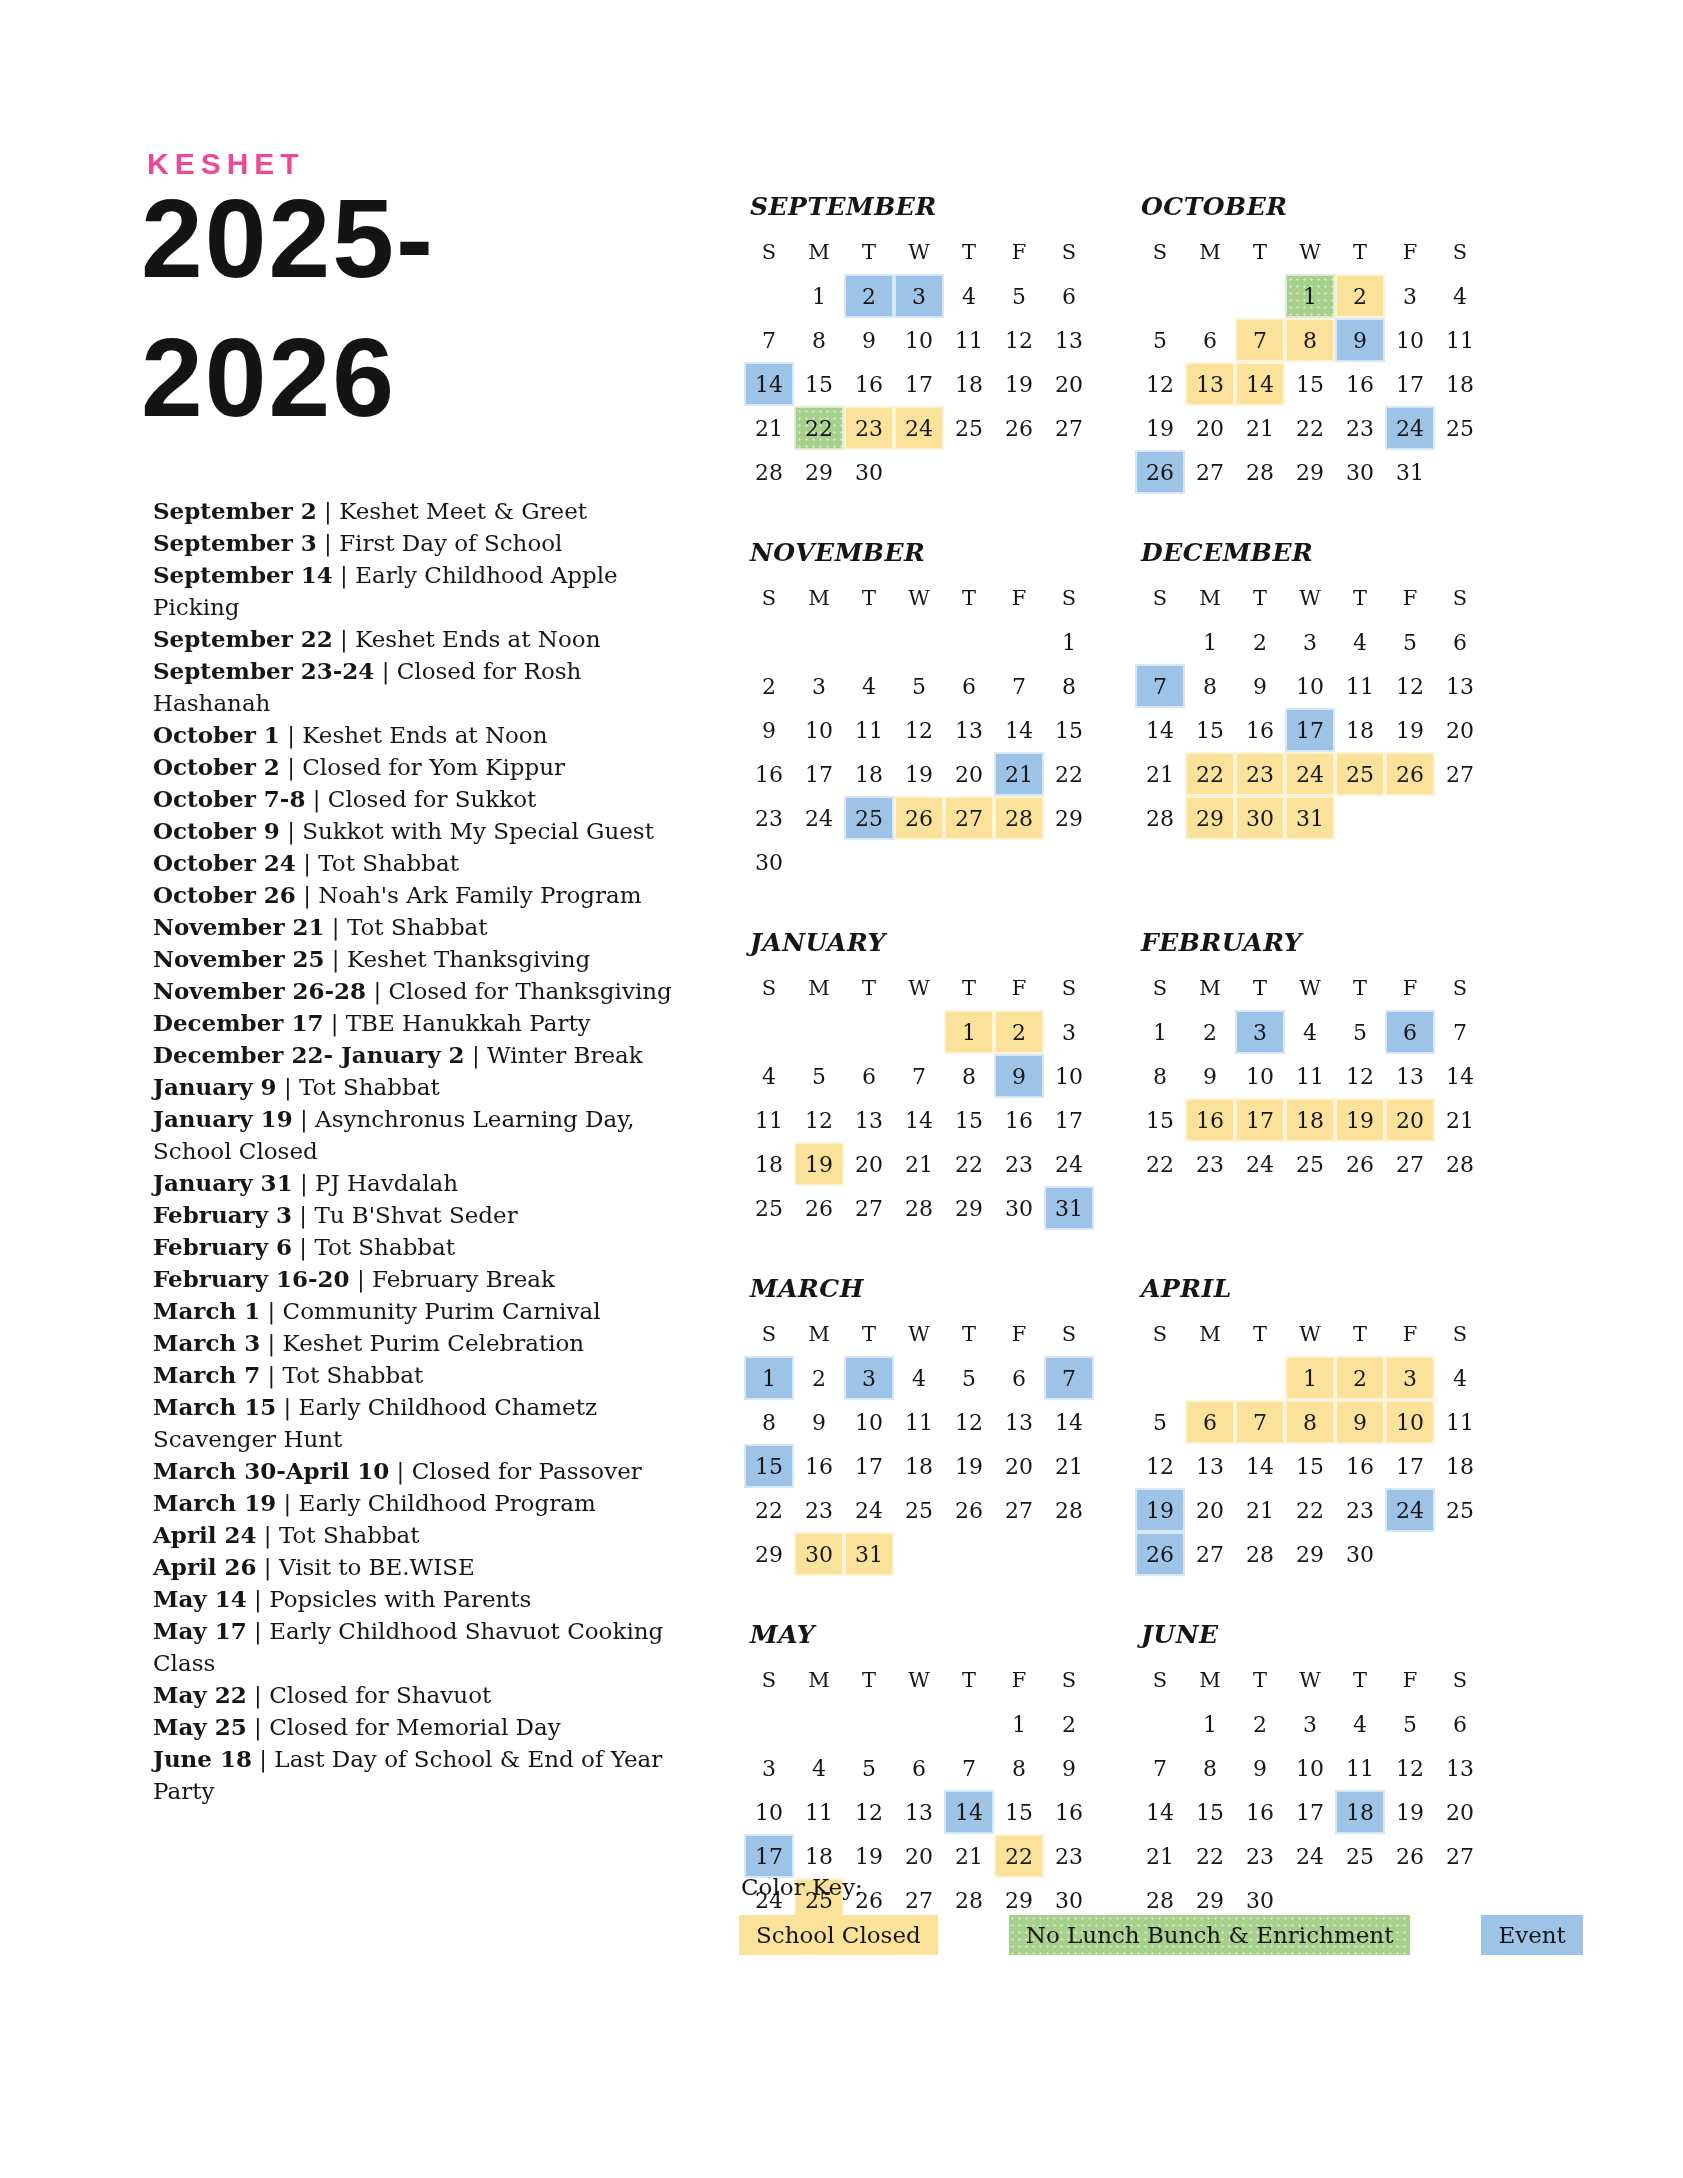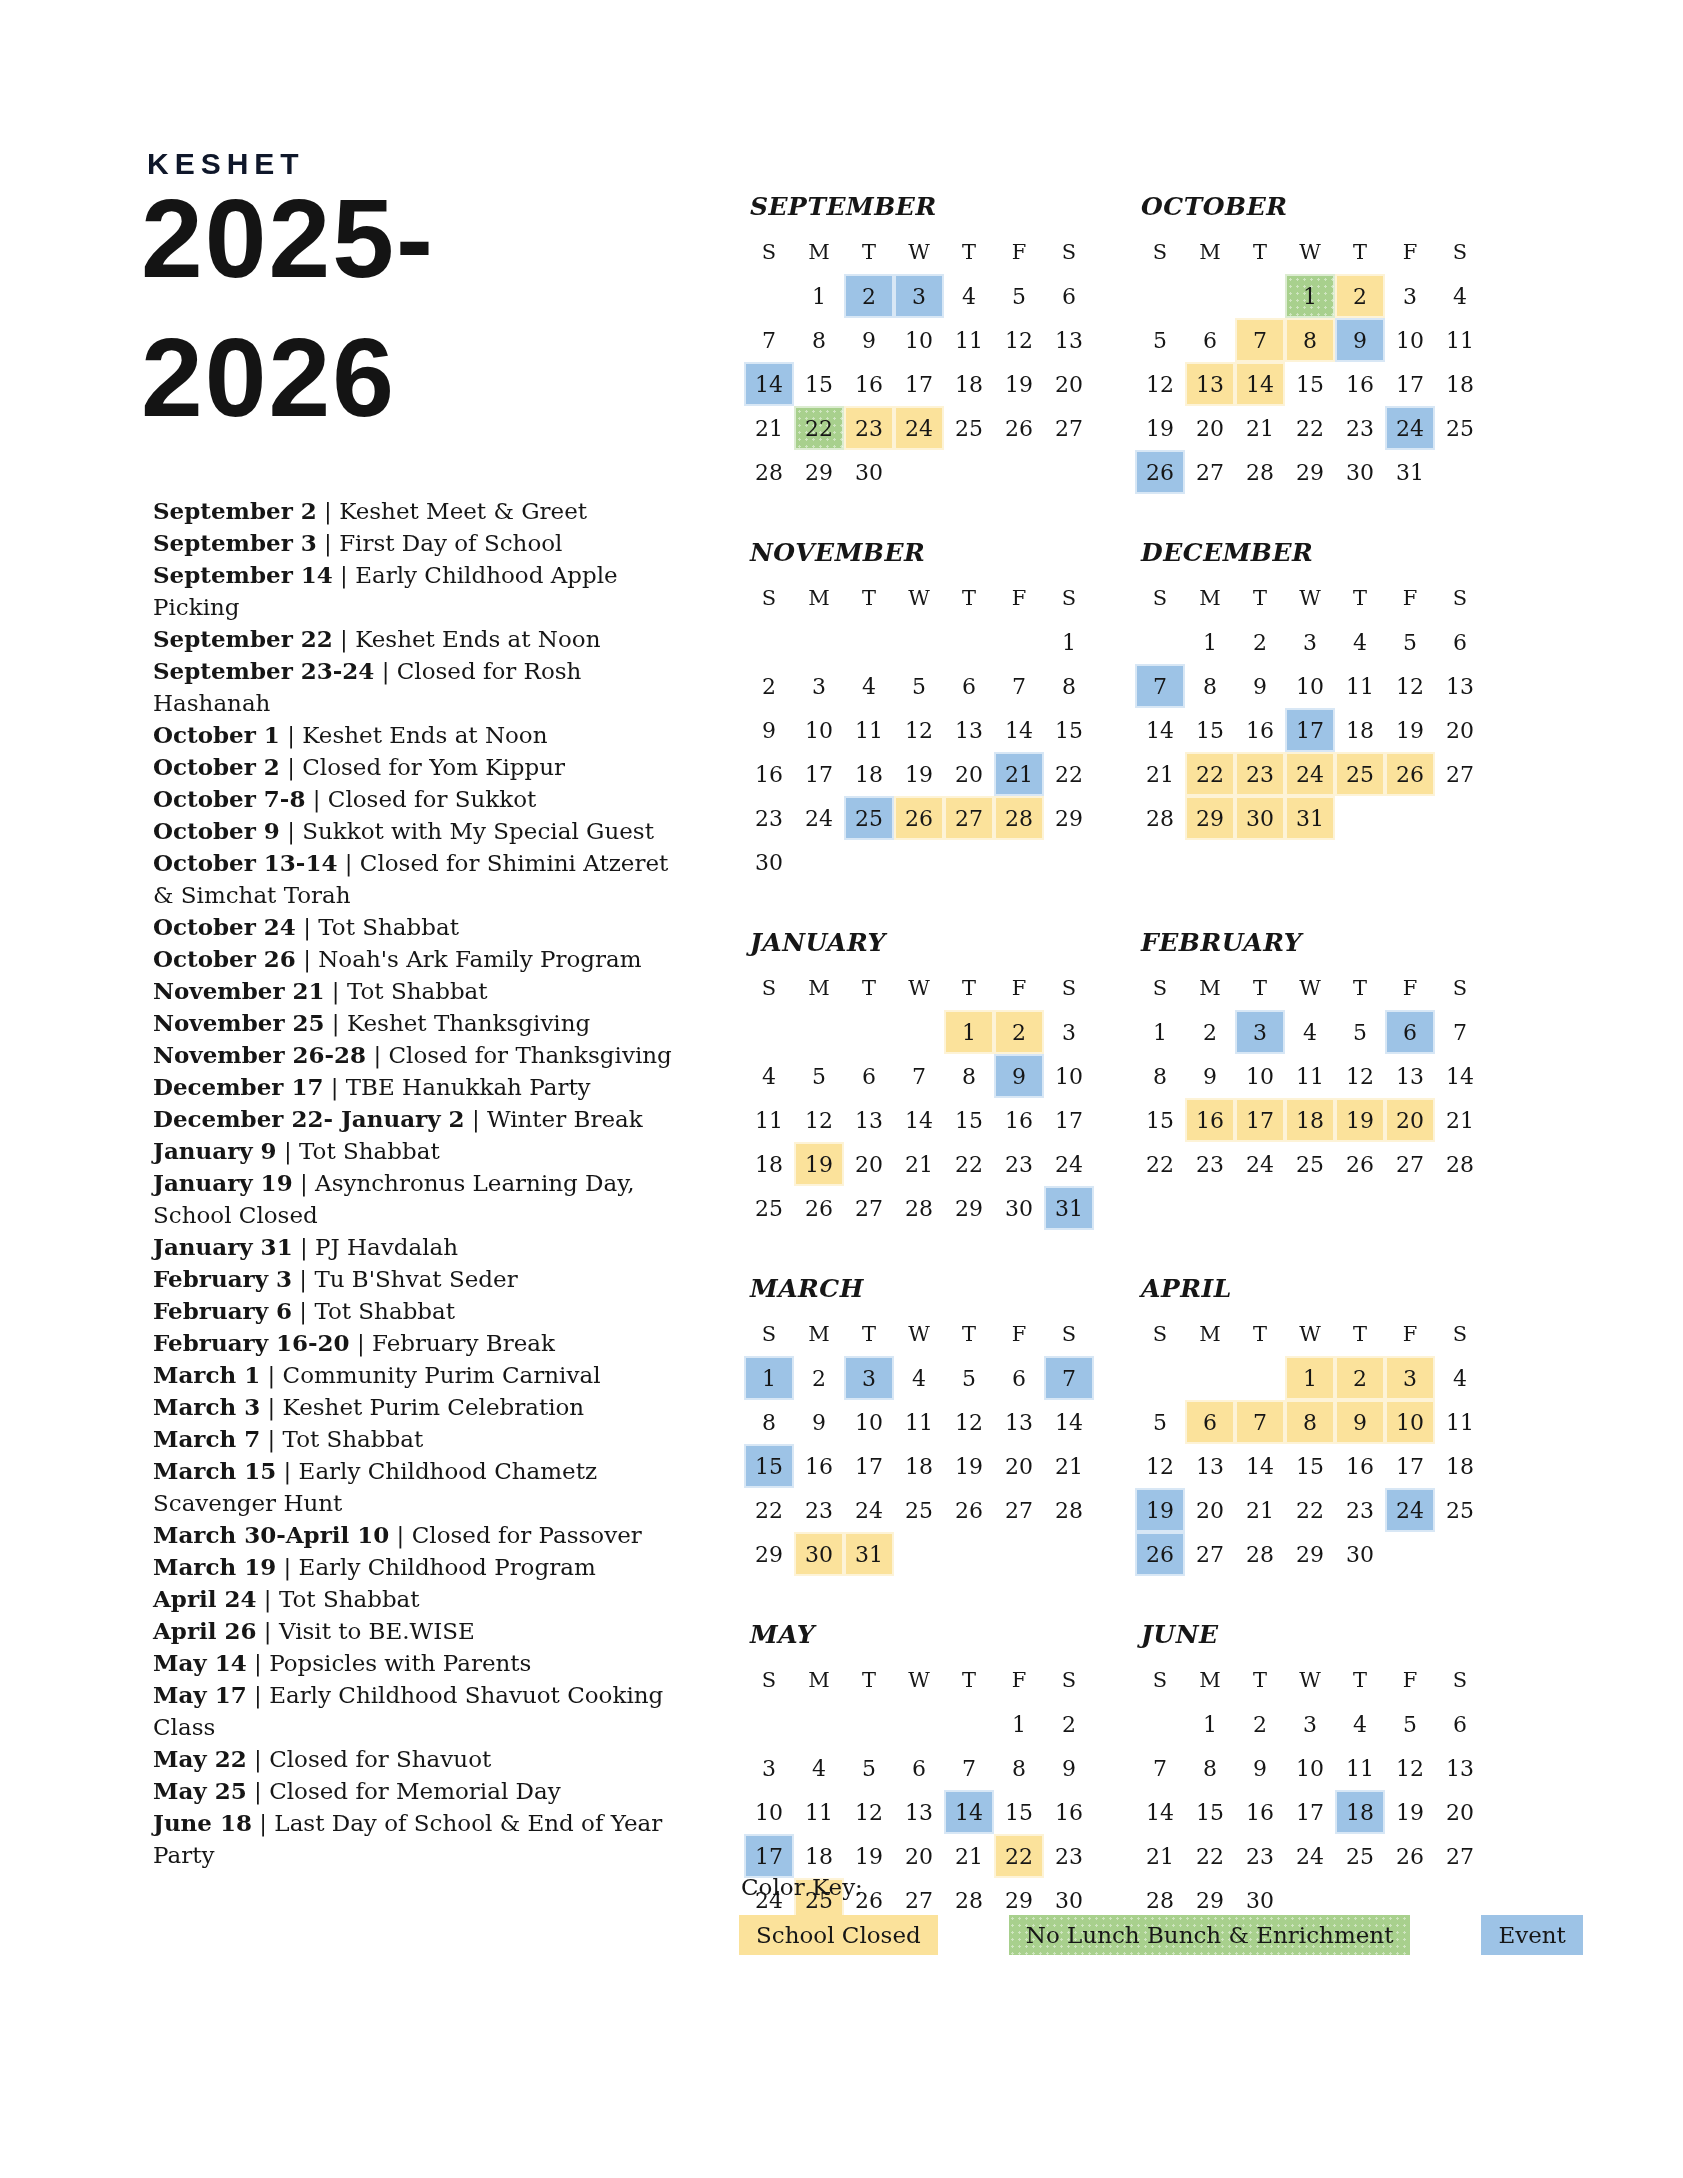--- a/index.html
+++ b/index.html
@@ -9,21 +9,21 @@
     background: #ffffff;
     position: relative;
     overflow: hidden;
     color: #161616;
     font-family: "DejaVu Serif", serif;
   }
   .brand {
     position: absolute; left: 147px; top: 147px;
     font-family: "Liberation Sans", sans-serif;
     font-weight: 600; font-size: 30px; letter-spacing: 6px;
-    color: #0f172a;
+    color: #ec4899;
   }
   .year {
     position: absolute; left: 141px; top: 170px;
     font-family: "Liberation Sans", sans-serif;
     font-weight: 700; font-size: 111px; line-height: 139px;
     letter-spacing: 2px; color: #141414;
   }
   .events {
     position: absolute; left: 145px; top: 495px; width: 523px;
     font-size: 23px; line-height: 32px; margin-left: 8px;
@@ -83,21 +83,20 @@
 <div class="events" id="events">
     <div class="event-line"><span class="event-date">September 2</span><span class="event-sep"> | </span><span class="event-title">Keshet Meet &amp; Greet</span></div>
     <div class="event-line"><span class="event-date">September 3</span><span class="event-sep"> | </span><span class="event-title">First Day of School</span></div>
     <div class="event-line"><span class="event-date">September 14</span><span class="event-sep"> | </span><span class="event-title">Early Childhood Apple Picking</span></div>
     <div class="event-line"><span class="event-date">September 22</span><span class="event-sep"> | </span><span class="event-title">Keshet Ends at Noon</span></div>
     <div class="event-line"><span class="event-date">September 23-24</span><span class="event-sep"> | </span><span class="event-title">Closed for Rosh Hashanah</span></div>
     <div class="event-line"><span class="event-date">October 1</span><span class="event-sep"> | </span><span class="event-title">Keshet Ends at Noon</span></div>
     <div class="event-line"><span class="event-date">October 2</span><span class="event-sep"> | </span><span class="event-title">Closed for Yom Kippur</span></div>
     <div class="event-line"><span class="event-date">October 7-8</span><span class="event-sep"> | </span><span class="event-title">Closed for Sukkot</span></div>
     <div class="event-line"><span class="event-date">October 9</span><span class="event-sep"> | </span><span class="event-title">Sukkot with My Special Guest</span></div>
-    <div class="event-line"><span class="event-date">October 13-14</span><span class="event-sep"> | </span><span class="event-title">Closed for Shimini Atzeret &amp; Simchat Torah</span></div>
     <div class="event-line"><span class="event-date">October 24</span><span class="event-sep"> | </span><span class="event-title">Tot Shabbat</span></div>
     <div class="event-line"><span class="event-date">October 26</span><span class="event-sep"> | </span><span class="event-title">Noah's Ark Family Program</span></div>
     <div class="event-line"><span class="event-date">November 21</span><span class="event-sep"> | </span><span class="event-title">Tot Shabbat</span></div>
     <div class="event-line"><span class="event-date">November 25</span><span class="event-sep"> | </span><span class="event-title">Keshet Thanksgiving</span></div>
     <div class="event-line"><span class="event-date">November 26-28</span><span class="event-sep"> | </span><span class="event-title">Closed for Thanksgiving</span></div>
     <div class="event-line"><span class="event-date">December 17</span><span class="event-sep"> | </span><span class="event-title">TBE Hanukkah Party</span></div>
     <div class="event-line"><span class="event-date">December 22- January 2</span><span class="event-sep"> | </span><span class="event-title">Winter Break</span></div>
     <div class="event-line"><span class="event-date">January 9</span><span class="event-sep"> | </span><span class="event-title">Tot Shabbat</span></div>
     <div class="event-line"><span class="event-date">January 19</span><span class="event-sep"> | </span><span class="event-title">Asynchronus Learning Day, School Closed</span></div>
     <div class="event-line"><span class="event-date">January 31</span><span class="event-sep"> | </span><span class="event-title">PJ Havdalah</span></div>

